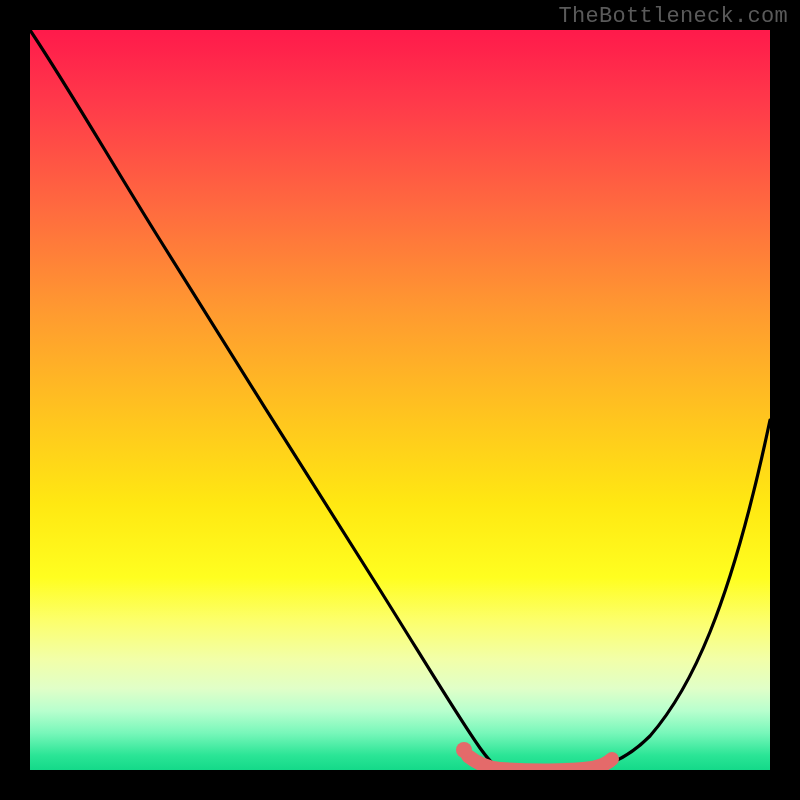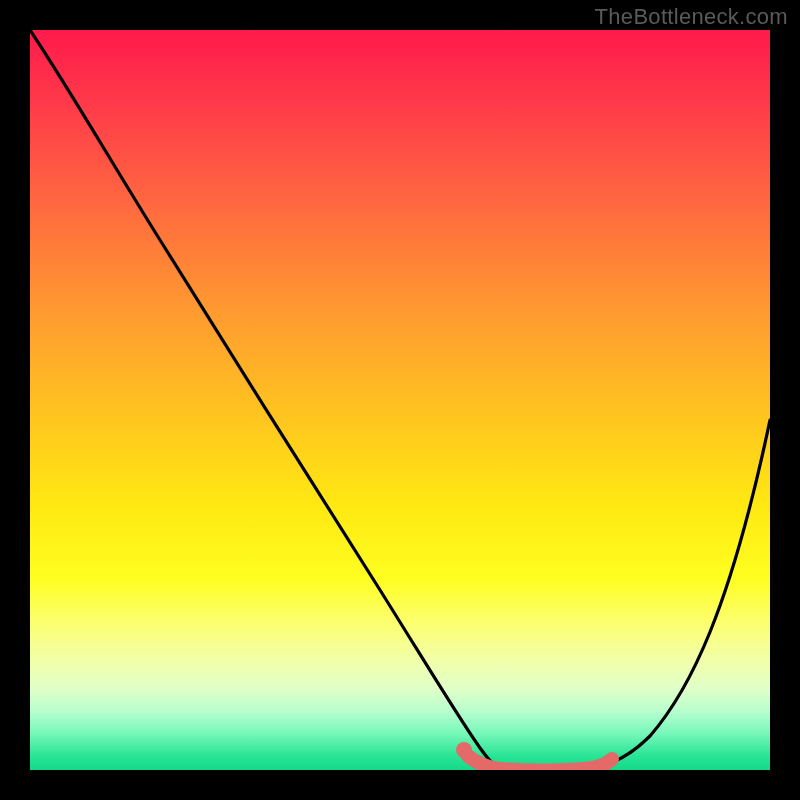--- a/index.html
+++ b/index.html
@@ -19,20 +19,21 @@
   }
   .watermark {
     position: absolute;
     top: 4px;
     right: 12px;
     color: #5a5a5a;
     font-size: 22px;
     font-weight: 500;
     letter-spacing: 0.3px;
     z-index: 20;
+    font-family: Liberation Mono, monospace;
   }
   .plot-area {
     position: absolute;
     left: 30px;
     top: 30px;
     width: 740px;
     height: 740px;
     overflow: hidden;
   }
   .gradient {

